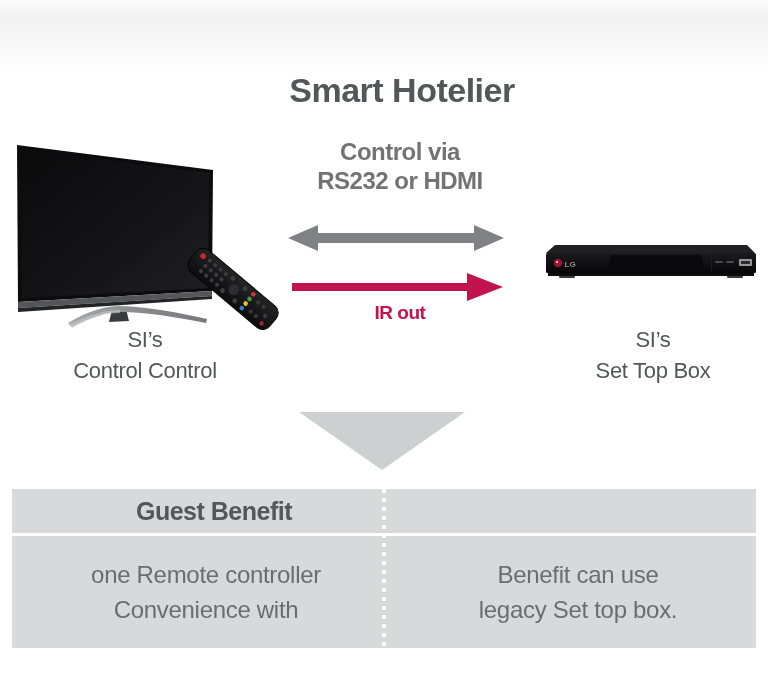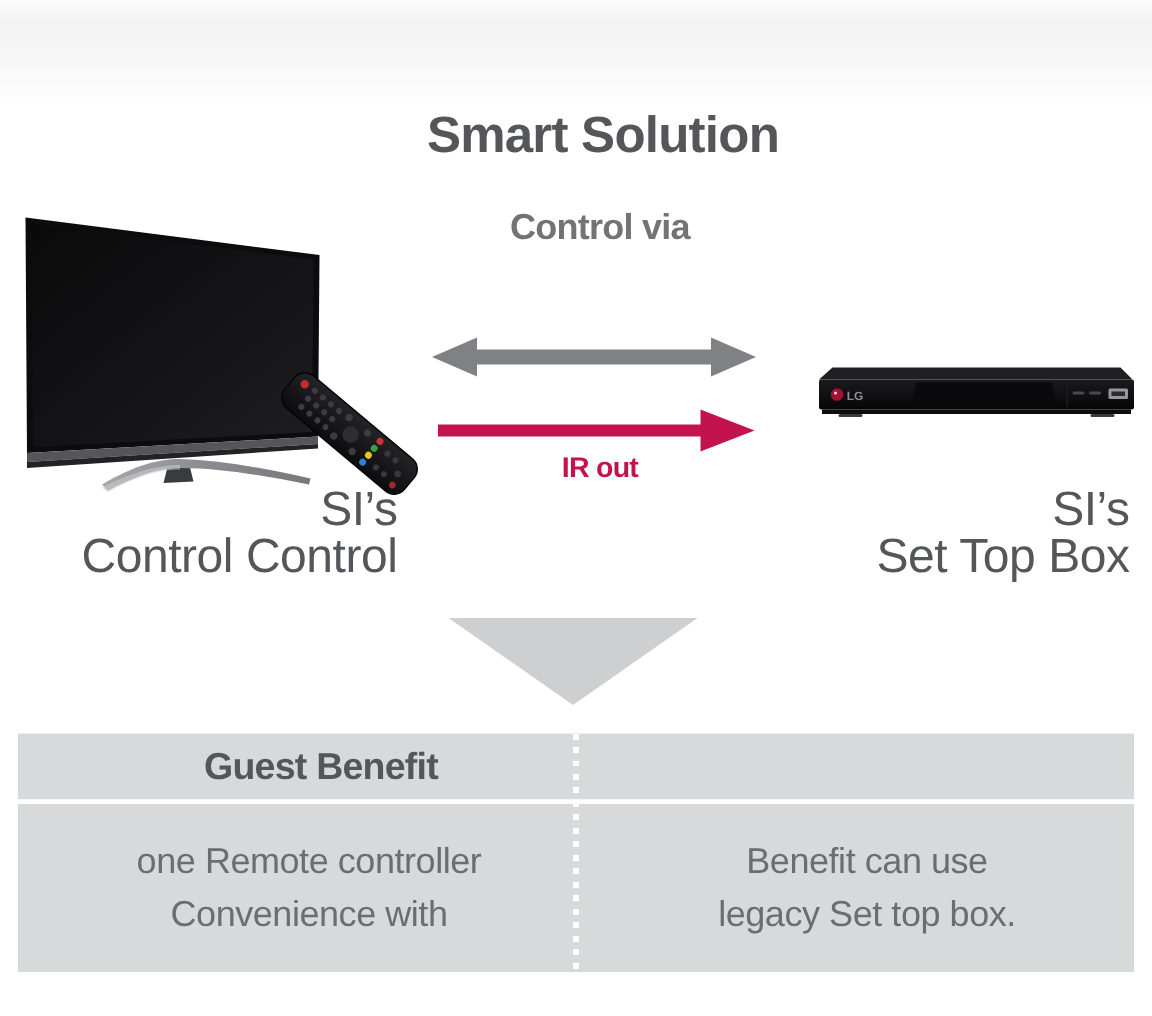--- a/index.html
+++ b/index.html
@@ -20,21 +20,21 @@
     font-size:24px;font-weight:700;letter-spacing:-0.5px;color:#737373;line-height:29px;}
   
   #arrows{left:282px;top:222px;width:228px;height:90px;}
   
   #ir-label{left:320px;top:298px;width:160px;text-align:center;
     font-size:19px;font-weight:700;letter-spacing:-0.5px;color:#c3134e;line-height:30px;}
   
   #tv-svg{left:6px;top:130px;width:310px;height:200px;}
   #stb-svg{left:543px;top:241px;width:216px;height:42px;}
   
-  .dev-label{font-size:32px;color:#54565a;line-height:31px;text-align:right;letter-spacing:-0.3px;}
+  .dev-label{font-size:22px;color:#54565a;line-height:31px;text-align:center;letter-spacing:-0.3px;}
   #tv-label{left:25px;top:324px;width:240px;}
   #stb-label{left:553px;top:324px;width:200px;}
   
   #down-tri{left:299px;top:412px;width:0;height:0;
     border-left:83px solid transparent;border-right:83px solid transparent;
     border-top:58px solid #cdcfd1;}
   
   #benefits{left:12px;top:489px;width:744px;height:159px;}
   .t-row{display:flex;width:100%;background:#d8d9da;}
   .t-head{height:44px;}
@@ -46,24 +46,25 @@
   #col-divider{left:50%;top:0;width:4px;height:159px;margin-left:-2px;
     background:repeating-linear-gradient(180deg,#ffffff 0px,#ffffff 4px,rgba(255,255,255,0) 4px,rgba(255,255,255,0) 9px);}
 </style>
 </head>
 <body>
 
 <div id="stage">
 
   <div id="top-grad" class="abs"></div>
 
-  <div id="title" class="abs">Smart Solution</div>
+  <div id="title" class="abs">Smart Hotelier</div>
 
   <div id="ctrl-label" class="abs">
     <div>Control via</div>
+    <div>RS232 or HDMI</div>
   </div>
 
   <svg id="arrows" class="abs" viewBox="0 0 228 90">
     <polygon points="6,16 36,3 36,11 192,11 192,3 222,16 192,29 192,21 36,21 36,29" fill="#7f8184"></polygon>
     <polygon points="10,61 185,61 185,51 221,65 185,79 185,69 10,69" fill="#c3134e"></polygon>
   </svg>
 
   <div id="ir-label" class="abs">IR out</div>
 
   <svg id="tv-svg" class="abs" viewBox="0 0 310 200">

